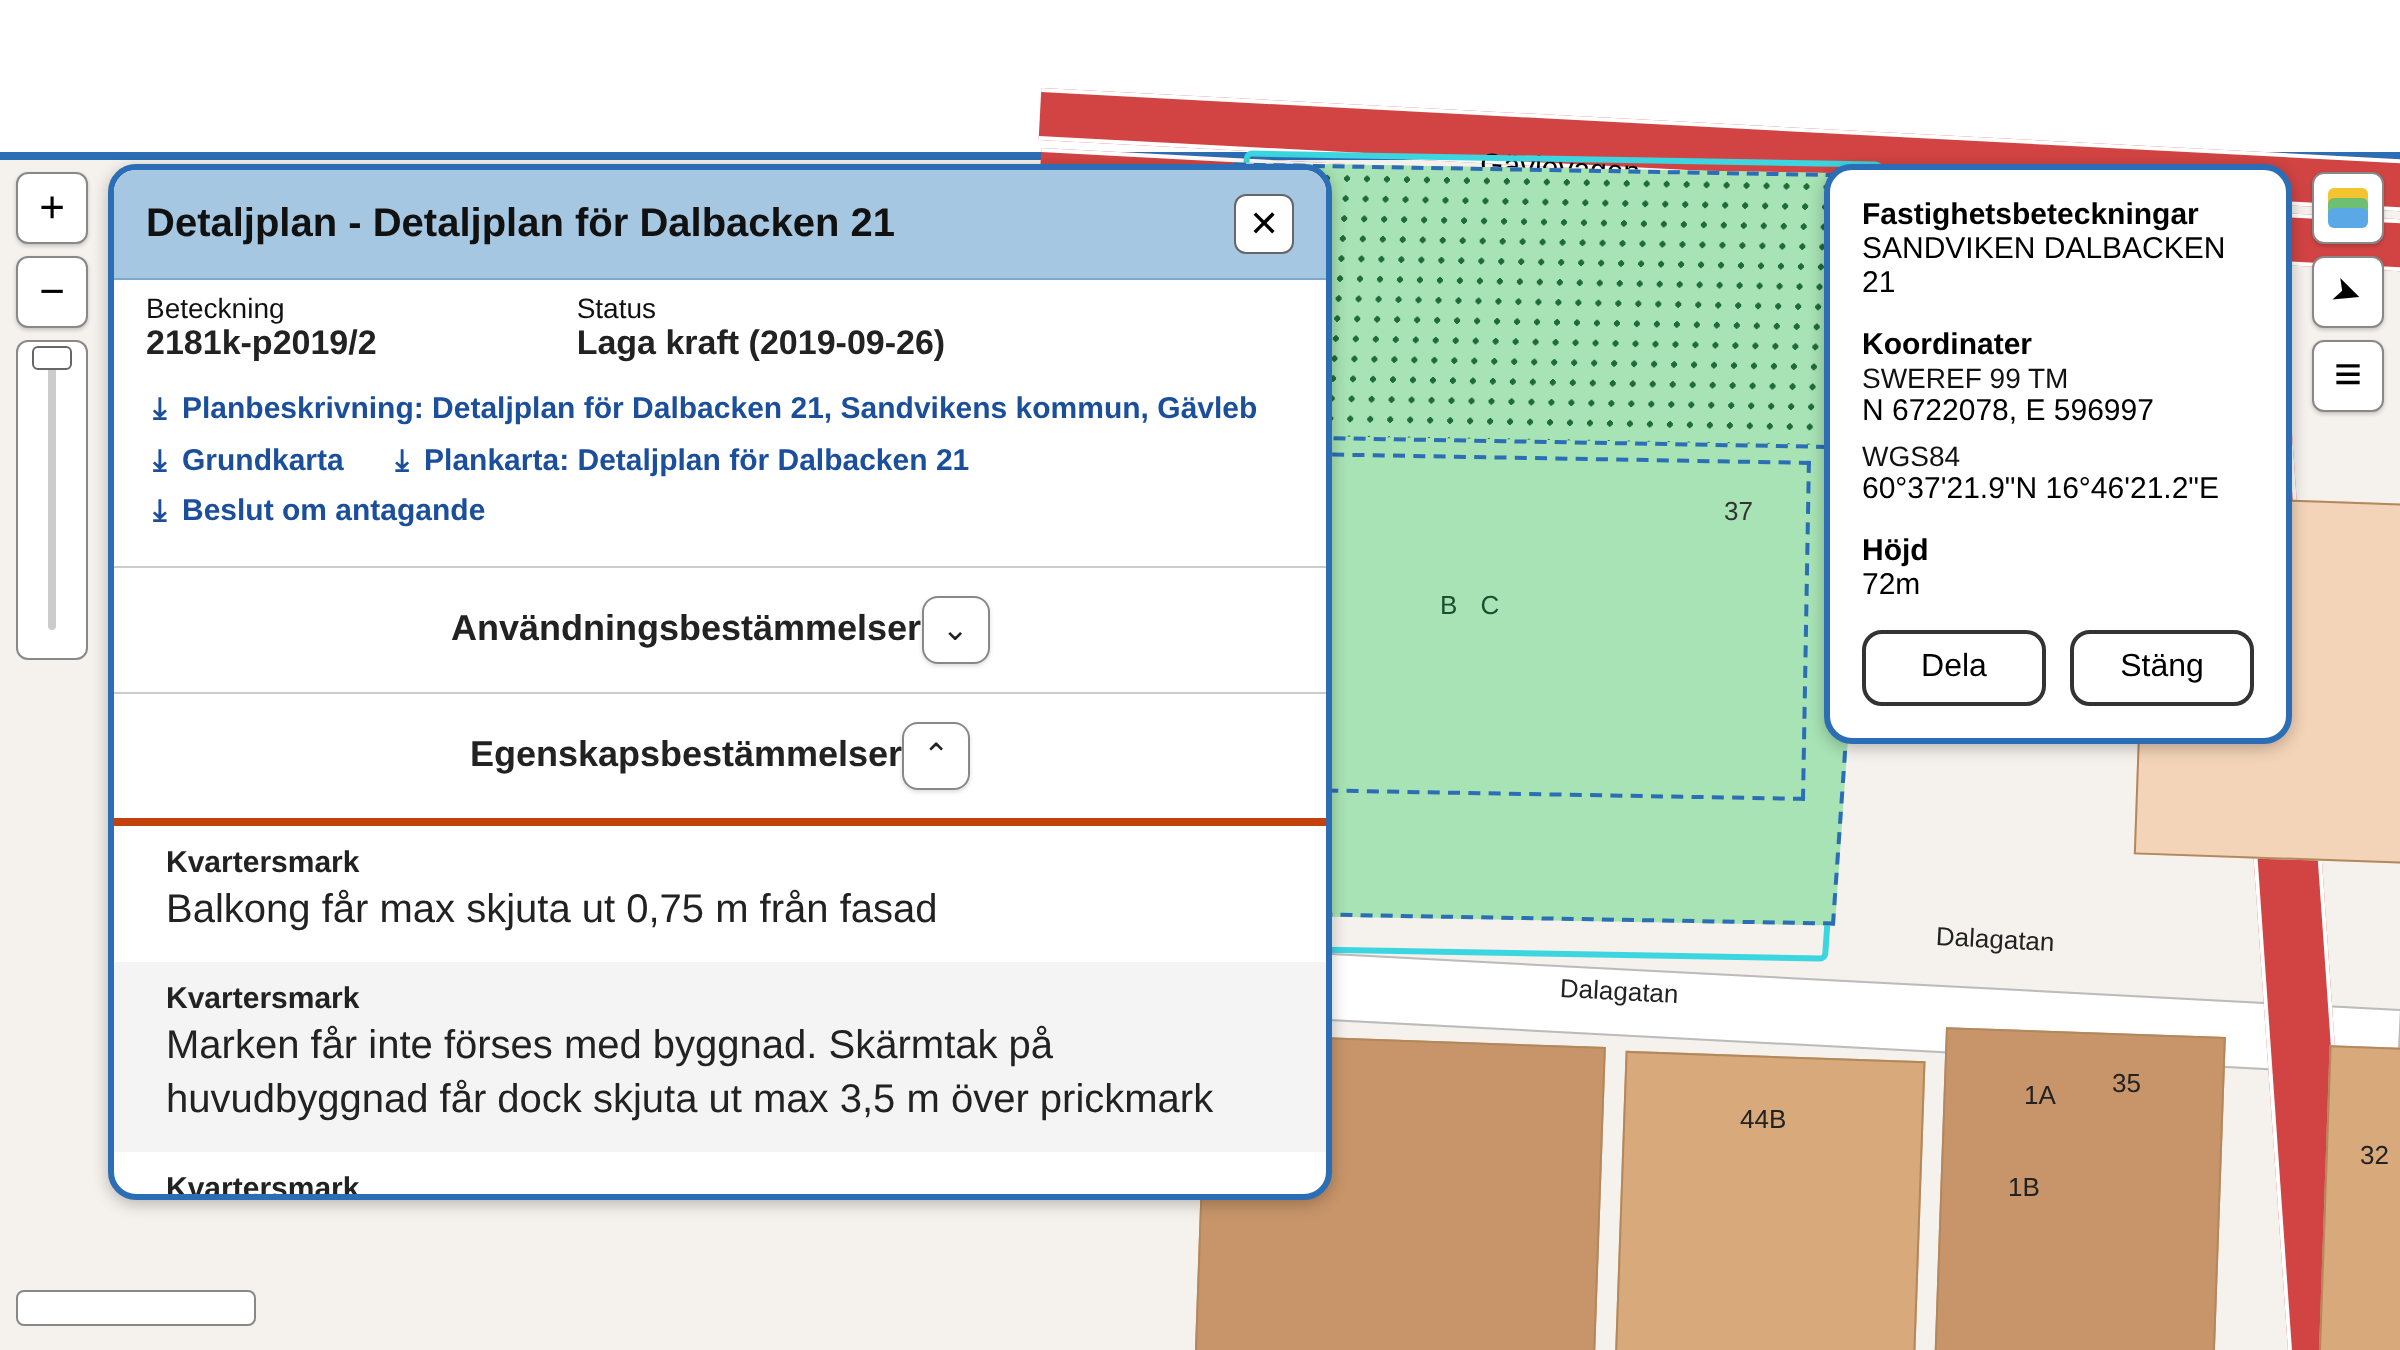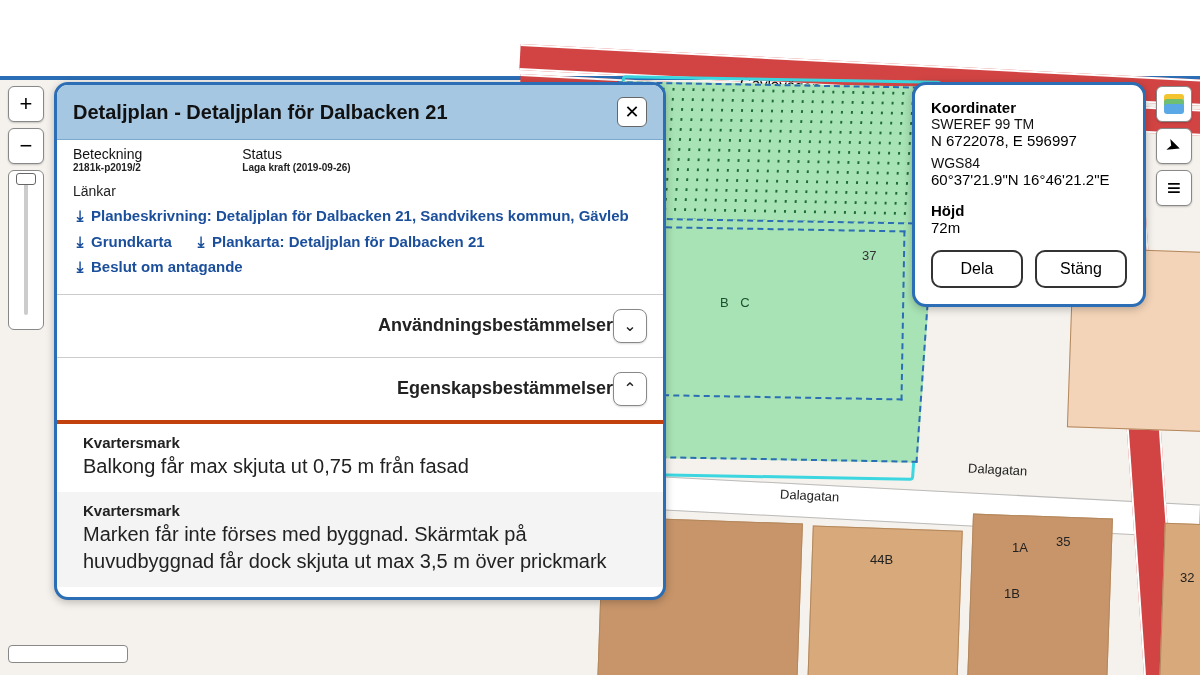--- a/index.html
+++ b/index.html
@@ -64,27 +64,27 @@
   .panel-header {
     background: #a6c7e2; padding: 12px 16px; display: flex; align-items: center; justify-content: space-between;
     border-bottom: 1px solid #7da9cc;
   }
   .panel-title { font-size: 20px; font-weight: bold; color: #111; }
   .close-btn { width: 30px; height: 30px; background:#fff; border:1px solid #666; border-radius:6px; display:flex; align-items:center; justify-content:center; cursor:pointer; font-size:18px; }
   .panel-body { flex: 1; overflow-y: auto; overflow-x: auto; padding: 0 0 4px 0; font-size: 15px; color: #222; }
   .meta-row { display: flex; padding: 6px 16px 0 16px; gap: 40px; align-items: center; }
   .meta-col { display: flex; flex-direction: column; }
   .meta-label { font-size: 14px; color: #111; }
-  .meta-val { font-weight: bold; font-size: 10px; }
+  .meta-val { font-weight: bold; font-size: 17px; }
   .links-block { padding: 10px 16px 14px 16px; }
   .links-title { font-size: 14px; margin-bottom: 4px; }
   .link-line { color: #1b4f9c; font-weight: bold; font-size: 15px; line-height: 1.7; white-space: nowrap; cursor: pointer; }
   .link-line .dl { display: inline-block; width: 14px; text-align: center; margin-right: 4px; }
   .sec {
-    border-top: 1px solid #ccc; padding: 14px 16px; display: flex; align-items: center; justify-content: flex-end;
+    border-top: 1px solid #ccc; padding: 14px 16px; display: flex; align-items: center; justify-content: center;
   }
   .sec h3 { font-size: 18px; font-weight: bold; }
   .chev-btn { width: 34px; height: 34px; background:#fff; border:1px solid #888; border-radius:8px; display:flex; align-items:center; justify-content:center; cursor:pointer; font-size:16px; box-shadow: 0 1px 2px rgba(0,0,0,.15);}
   .prop-list { border-top: 4px solid #c2410c; }
   .prop-item { padding: 10px 26px 12px 26px; }
   .prop-item:nth-child(even){ background:#f4f4f4; }
   .prop-item h4 { font-size: 15px; font-weight: bold; margin-bottom: 2px; }
   .prop-item p { font-size: 20px; line-height: 1.35; }
   .panel-body::-webkit-scrollbar { height: 10px; width: 10px; }
   .panel-body::-webkit-scrollbar-thumb { background: #bbb; border-radius: 5px; }
@@ -182,21 +182,20 @@
         <span class="meta-label">Beteckning</span>
         <span class="meta-val">2181k-p2019/2</span>
       </div>
       <div class="meta-col" style="margin-left:60px;">
         <span class="meta-label">Status</span>
         <span class="meta-val">Laga kraft (2019-09-26)</span>
       </div>
     </div>
 
     <div class="links-block">
-      <div class="links-title">Länkar</div>
       <div class="link-line">
         <span class="dl">⤓</span><span>Planbeskrivning: Detaljplan för Dalbacken 21, Sandvikens kommun, Gävleb</span>
       </div>
       <div>
         <span class="link-line" style="display:inline-block; margin-right:18px;">
           <span class="dl">⤓</span><span>Grundkarta</span>
         </span>
         <span class="link-line" style="display:inline-block;">
           <span class="dl">⤓</span><span>Plankarta: Detaljplan för Dalbacken 21</span>
         </span>
@@ -232,20 +231,24 @@
       <div class="prop-item">
         <h4>Kvartersmark</h4>
 
       </div>
     </div>
   </div>
 </div>
 
 <div class="info-card">
   <div class="group">
+    <h4>Fastighetsbeteckningar</h4>
+    <div>SANDVIKEN DALBACKEN 21</div>
+  </div>
+  <div class="group">
     <h4>Koordinater</h4>
     <div class="sub">SWEREF 99 TM</div>
     <div>N 6722078, E 596997</div>
     <div class="sub" style="margin-top:6px;">WGS84</div>
     <div>60°37'21.9"N 16°46'21.2"E</div>
   </div>
   <div class="group">
     <h4>Höjd</h4>
     <div>72m</div>
   </div>

